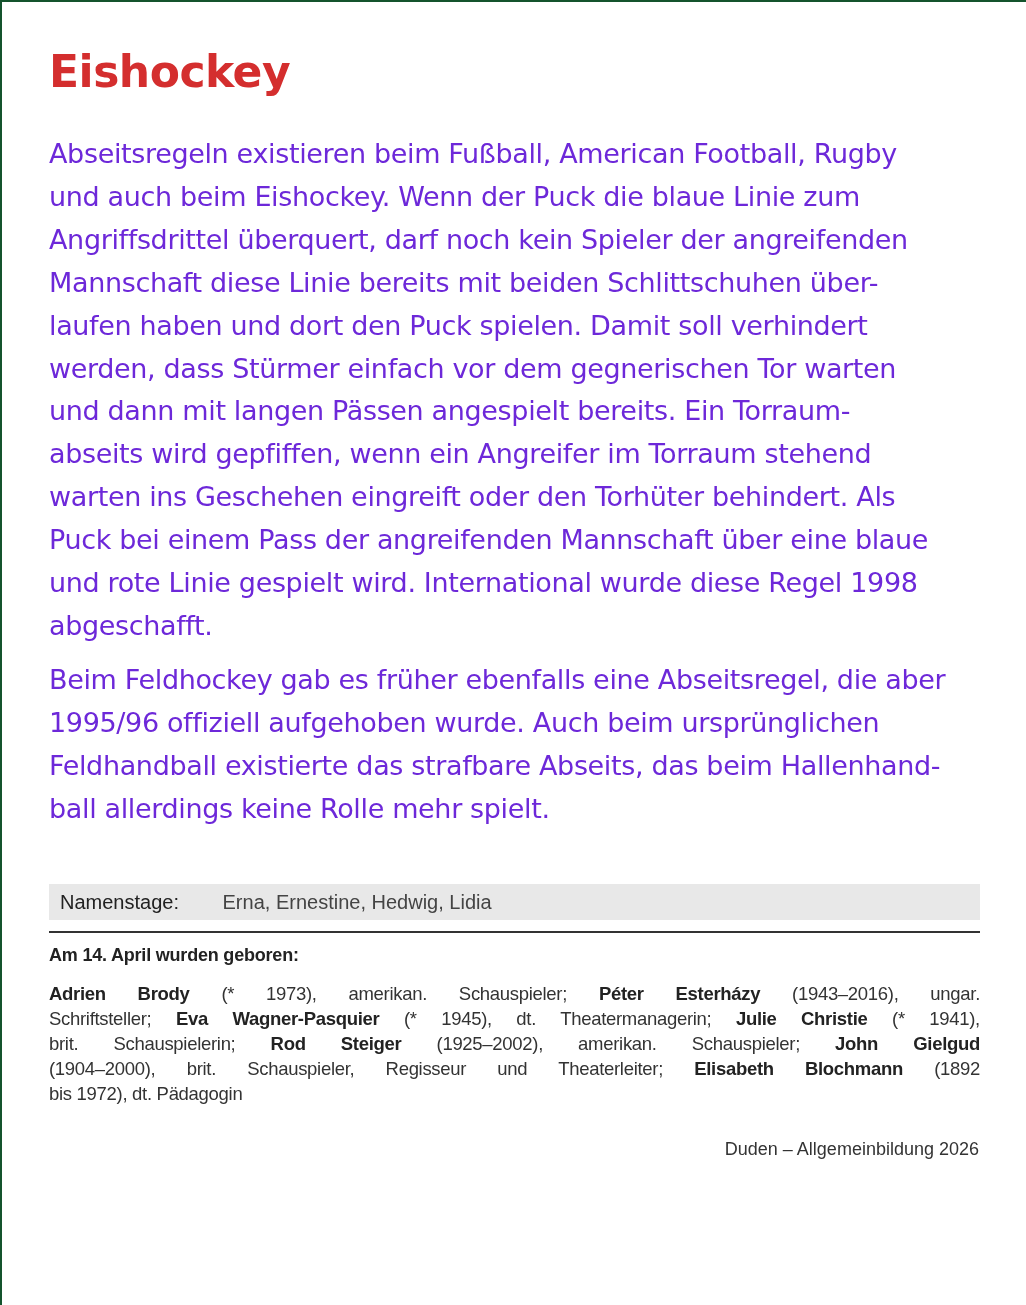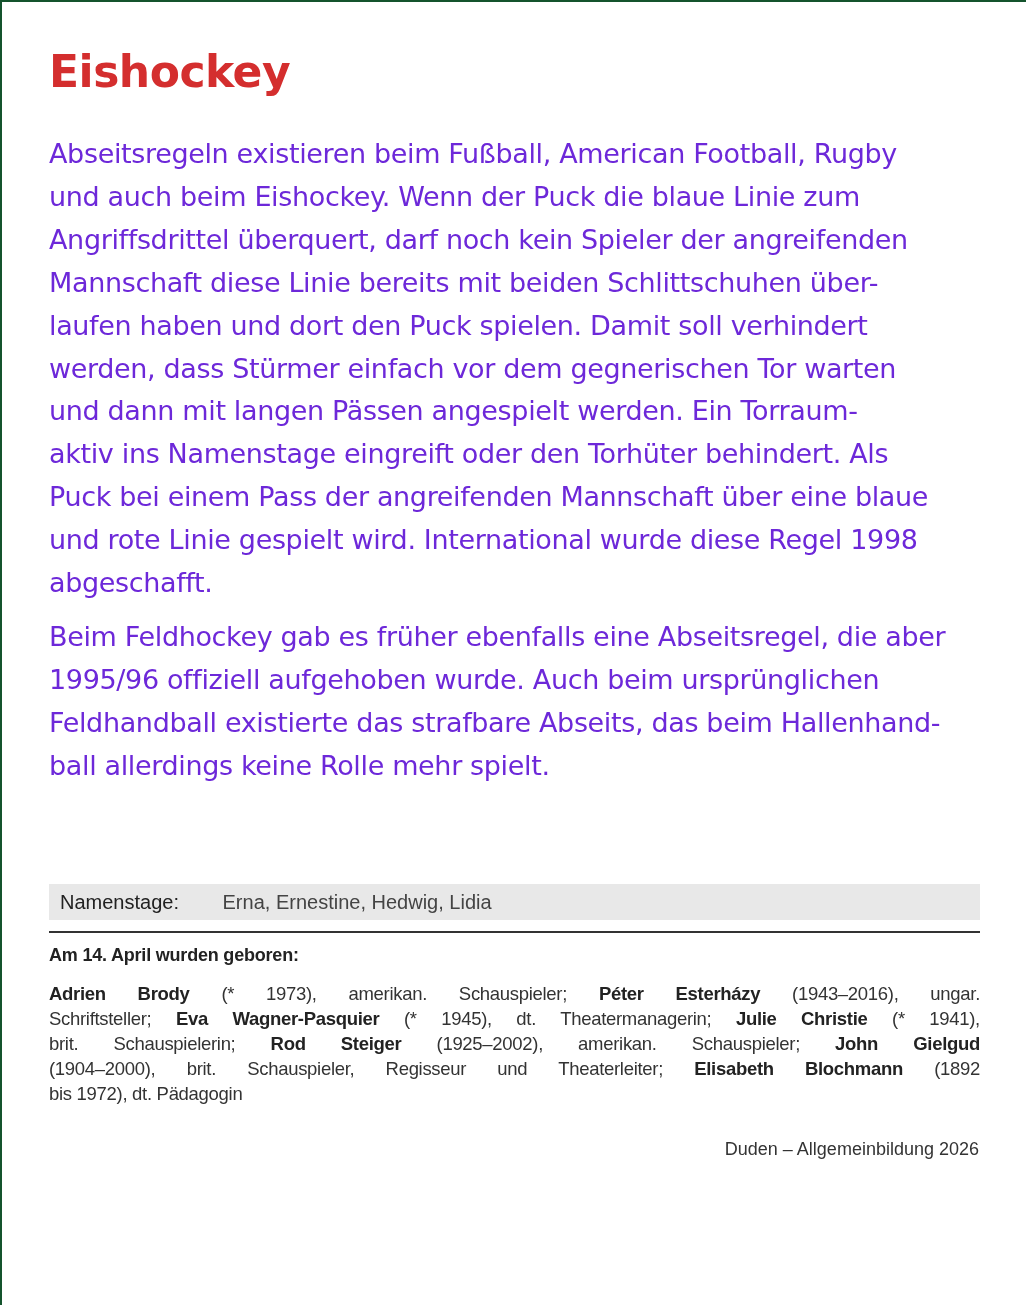--- a/index.html
+++ b/index.html
@@ -76,22 +76,23 @@
   <h1 class="title">Eishockey</h1>
 
   <div class="body-text">
     <p class="para">
       <span class="line">Abseitsregeln existieren beim Fußball, American Football, Rugby</span>
       <span class="line">und auch beim Eishockey. Wenn der Puck die blaue Linie zum</span>
       <span class="line">Angriffsdrittel überquert, darf noch kein Spieler der angreifenden</span>
       <span class="line">Mannschaft diese Linie bereits mit beiden Schlittschuhen über-</span>
       <span class="line">laufen haben und dort den Puck spielen. Damit soll verhindert</span>
       <span class="line">werden, dass Stürmer einfach vor dem gegnerischen Tor warten</span>
-      <span class="line">und dann mit langen Pässen angespielt werden. Ein Torraum-</span>
-      <span class="line">aktiv ins Namenstage eingreift oder den Torhüter behindert. Als</span>
+      <span class="line">und dann mit langen Pässen angespielt bereits. Ein Torraum-</span>
+      <span class="line">abseits wird gepfiffen, wenn ein Angreifer im Torraum stehend</span>
+      <span class="line">warten ins Geschehen eingreift oder den Torhüter behindert. Als</span>
       <span class="line">Puck bei einem Pass der angreifenden Mannschaft über eine blaue</span>
       <span class="line">und rote Linie gespielt wird. International wurde diese Regel 1998</span>
       <span class="line">abgeschafft.</span>
     </p>
     <p class="para">
       <span class="line">Beim Feldhockey gab es früher ebenfalls eine Abseitsregel, die aber</span>
       <span class="line">1995/96 offiziell aufgehoben wurde. Auch beim ursprünglichen</span>
       <span class="line">Feldhandball existierte das strafbare Abseits, das beim Hallenhand-</span>
       <span class="line">ball allerdings keine Rolle mehr spielt.</span>
     </p>

